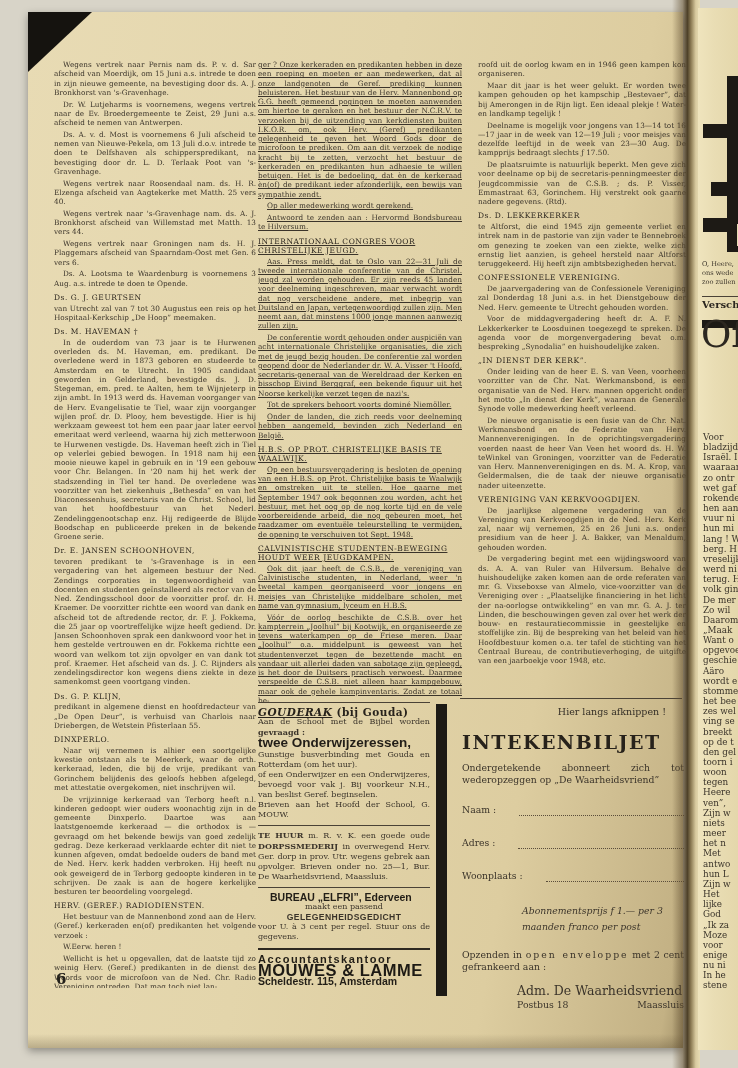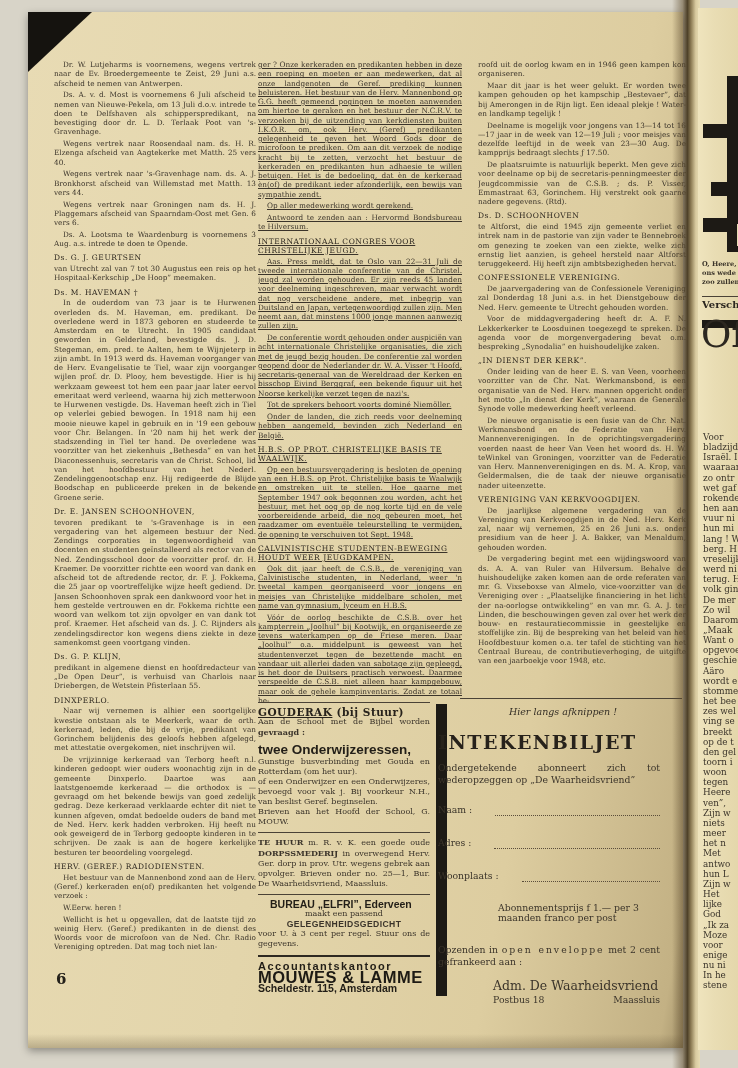--- a/index.html
+++ b/index.html
@@ -20,69 +20,70 @@
   .col3{left:450px;top:48px;width:208px;height:638px;}
   .blk{margin:0 0 2.5px 0;}
   .blk.p{text-indent:9px;}
   .blk.pn{text-indent:0;}
   .blk.h{margin:5px 0 1.5px 0;letter-spacing:.55px;color:#2f2920;text-align:left;font-size:7.5px;}
   .pagenum{position:absolute;left:28px;top:958px;font-size:15px;font-weight:bold;color:#23201a;}
   
   .ads-left{position:absolute;left:230px;top:690px;width:172px;border-top:1px solid #4a4236;
             padding-top:4px;font-size:8px;line-height:10px;text-align:justify;}
   .ad-title{font-size:10.5px;font-weight:bold;letter-spacing:.5px;text-align:left;color:#27221b;}
-  .ad-title .uln{text-decoration:underline;}
+  .ad-title .uln{text-decoration:underline;font-style:italic;}
   .ad-big{font-family:"Liberation Sans",sans-serif;font-size:13.5px;font-weight:bold;color:#221e17;
-          margin:7px 0 2px 0;text-align:left;}
+          margin:0 0 2px 0;text-align:left;}
   .ad-b{font-weight:bold;}
   .ad-rule{border-top:1px solid #4a4236;margin:5px 0 4px 0;}
   .ad-rule2{border-top:2px solid #2e2921;margin:6px 0 4px 0;}
   .elfri-title{font-family:"Liberation Sans",sans-serif;font-size:10.5px;font-weight:bold;text-align:left;color:#221e17;margin-left:12px;}
   .elfri-c{text-align:center;}
   .elfri-ged{font-family:Liberation Sans, sans-serif;font-weight:bold;font-size:8.6px;letter-spacing:.4px;}
   .mouwes1{font-family:"Liberation Sans",sans-serif;font-weight:bold;font-size:11px;letter-spacing:1.5px;text-align:left;color:#221e17;}
   .mouwes2{font-family:"Liberation Sans",sans-serif;font-weight:bold;font-size:16.5px;letter-spacing:.5px;text-align:left;color:#1d1a14;margin:1px 0;}
   .mouwes3{font-family:"Liberation Sans",sans-serif;font-weight:bold;font-size:10.5px;text-align:left;color:#221e17;}
   .vbar{position:absolute;left:408px;top:692px;width:11px;height:292px;background:#1d1a15;}
   .cutline{position:absolute;left:432px;top:686px;width:222px;border-top:1px solid #4a4236;}
-  .cutlabel{position:absolute;left:432px;top:694px;width:206px;text-align:center;font-size:9.5px;color:#352f26;font-style:italic;}
-  
-  .form{position:absolute;left:410px;top:716px;width:222px;font-size:9.3px;line-height:12px;color:#3b342a;}
+  .cutlabel{position:absolute;left:432px;top:694px;width:206px;text-align:right;font-size:9.5px;color:#352f26;}
+  
+  .form{position:absolute;left:434px;top:716px;width:222px;font-size:9.3px;line-height:12px;color:#3b342a;}
   .form-title{font-size:19px;font-weight:bold;letter-spacing:1.5px;color:#27221b;margin:8px 0 14px 0;}
   .form-intro{margin-bottom:18px;text-align:justify;}
   .f-row{display:flex;align-items:flex-end;margin-bottom:21px;gap:18px;}
   .f-lab{white-space:nowrap;}
   .dotline{flex:1;border-bottom:1px dotted #5a4d3b;margin-left:5px;height:10px;}
-  .f-price{margin:2px 0 21px 60px;line-height:10px;}
+  .f-price{margin:2px 0 14px 60px;line-height:16px;font-style:italic;}
   .f-send{text-align:justify;}
   .f-send .sp{letter-spacing:2px;}
   .f-addr{margin:12px 0 2px 55px;font-size:12.5px;}
   .f-po{margin-left:55px;display:flex;justify-content:space-between;font-size:9.3px;}
   
   .fold{position:absolute;left:672px;top:0;width:28px;height:1068px;z-index:3;
         background:linear-gradient(90deg,rgba(120,100,64,0) 0%,rgba(96,78,48,.55) 38%,#4d4028 55%,#8d7c55 68%,#d9cba0 85%,#e7dcb4 100%);}
   .strip{position:absolute;left:698px;top:8px;width:40px;height:1042px;overflow:hidden;z-index:4;
          background:linear-gradient(90deg,#efe4bd 0%,#e9ddb4 40%,#e4d7ab 100%);font-size:8.8px;line-height:10.15px;}
   .emblem{position:absolute;left:5px;top:68px;width:66px;height:176px;}
-  .strip-caption{position:absolute;left:4px;top:252px;font-size:6.6px;line-height:9px;color:#3b342a;white-space:nowrap;font-weight:bold;}
+  .strip-caption{position:absolute;left:4px;top:252px;font-size:6.6px;line-height:9px;color:#3b342a;white-space:nowrap;}
   .strip-versch{position:absolute;left:4px;top:288px;width:60px;border-top:1px solid #4a4236;padding-top:3px;
                 font-size:10px;font-weight:bold;color:#2c2720;white-space:nowrap;}
   .strip-bar{position:absolute;left:4px;top:312px;width:60px;height:8px;background:#1d1a15;}
   .strip-big{position:absolute;left:3px;top:322px;font-size:37px;color:#2c2720;white-space:nowrap;}
   .frags{position:absolute;left:5px;top:424px;width:60px;white-space:nowrap;color:#3b342a;}
   .frags div{margin:0;}
 </style>
 </head>
 <body>
 
 <div class="canvas">
 
   <div class="page">
 
     <div class="col col1">
+        <div class="blk p">Wegens vertrek naar Pernis nam ds. P. v. d. Sar afscheid van Moerdijk, om 15 Juni a.s. intrede te doen in zijn nieuwe gemeente, na bevestiging door ds. A. J. Bronkhorst van 's-Gravenhage.</div>
         <div class="blk p">Dr. W. Lutjeharms is voornemens, wegens vertrek naar de Ev. Broedergemeente te Zeist, 29 Juni a.s. afscheid te nemen van Antwerpen.</div>
         <div class="blk p">Ds. A. v. d. Most is voornemens 6 Juli afscheid te nemen van Nieuwe-Pekela, om 13 Juli d.o.v. intrede te doen te Delfshaven als schipperspredikant, na bevestiging door dr. L. D. Terlaak Poot van 's-Gravenhage.</div>
         <div class="blk p">Wegens vertrek naar Roosendaal nam. ds. H. R. Elzenga afscheid van Aagtekerke met Matth. 25 vers 40.</div>
         <div class="blk p">Wegens vertrek naar 's-Gravenhage nam. ds. A. J. Bronkhorst afscheid van Willemstad met Matth. 13 vers 44.</div>
         <div class="blk p">Wegens vertrek naar Groningen nam ds. H. J. Plaggemars afscheid van Spaarndam-Oost met Gen. 6 vers 6.</div>
         <div class="blk p">Ds. A. Lootsma te Waardenburg is voornemens 3 Aug. a.s. intrede te doen te Opende.</div>
         <div class="blk h">Ds. G. J. GEURTSEN</div>
         <div class="blk pn">van Utrecht zal van 7 tot 30 Augustus een reis op het Hospitaal-Kerkschip „De Hoop” meemaken.</div>
         <div class="blk h">Ds. M. HAVEMAN †</div>
         <div class="blk p">In de ouderdom van 73 jaar is te Hurwenen overleden ds. M. Haveman, em. predikant. De overledene werd in 1873 geboren en studeerde te Amsterdam en te Utrecht. In 1905 candidaat geworden in Gelderland, bevestigde ds. J. D. Stegeman, em. pred. te Aalten, hem te Wijnjeterp in zijn ambt. In 1913 werd ds. Haveman voorganger van de Herv. Evangelisatie te Tiel, waar zijn voorganger wijlen prof. dr. D. Plooy, hem bevestigde. Hier is hij werkzaam geweest tot hem een paar jaar later eervol emeritaat werd verleend, waarna hij zich metterwoon te Hurwenen vestigde. Ds. Haveman heeft zich in Tiel op velerlei gebied bewogen. In 1918 nam hij een mooie nieuwe kapel in gebruik en in '19 een gebouw voor Chr. Belangen. In '20 nam hij het werk der stadszending in Tiel ter hand. De overledene was voorzitter van het ziekenhuis „Bethesda” en van het Diaconessenhuis, secretaris van de Christ. School, lid van het hoofdbestuur van het Nederl. Zendelinggenootschap enz. Hij redigeerde de Blijde Boodschap en publiceerde preken in de bekende Groene serie.</div>
@@ -111,37 +112,37 @@
         <div class="blk p">Op een bestuursvergadering is besloten de opening van een H.B.S. op Prot. Christelijke basis te Waalwijk en omstreken uit te stellen. Hoe gaarne met September 1947 ook begonnen zou worden, acht het bestuur, met het oog op de nog korte tijd en de vele voorbereidende arbeid, die nog gebeuren moet, het raadzamer om eventuële teleurstelling te vermijden, de opening te verschuiven tot Sept. 1948.</div>
         <div class="blk h">CALVINISTISCHE STUDENTEN-BEWEGING HOUDT WEER JEUGDKAMPEN.</div>
         <div class="blk p">Ook dit jaar heeft de C.S.B., de vereniging van Calvinistische studenten, in Nederland, weer 'n tweetal kampen georganiseerd voor jongens en meisjes van Christelijke middelbare scholen, met name van gymnasium, lyceum en H.B.S.</div>
         <div class="blk p">Vóór de oorlog beschikte de C.S.B. over het kampterrein „Joolhul” bij Kootwijk, en organiseerde ze tevens waterkampen op de Friese meren. Daar „Joolhul” o.a. middelpunt is geweest van het studentenverzet tegen de bezettende macht en vandaar uit allerlei daden van sabotage zijn gepleegd, is het door de Duitsers practisch verwoest. Daarmee verspeelde de C.S.B. niet alleen haar kampgebouw, maar ook de gehele kampinventaris. Zodat ze totaal be-</div>
       </div>
     <div class="col col3">
         <div class="blk pn">roofd uit de oorlog kwam en in 1946 geen kampen kon organiseren.</div>
         <div class="blk p">Maar dit jaar is het weer gelukt. Er worden twee kampen gehouden op het kampschip „Bestevaer”, dat bij Amerongen in de Rijn ligt. Een ideaal plekje ! Water- en landkamp tegelijk !</div>
         <div class="blk p">Deelname is mogelijk voor jongens van 13—14 tot 16—17 jaar in de week van 12—19 Juli ; voor meisjes van dezelfde leeftijd in de week van 23—30 Aug. De kampprijs bedraagt slechts ƒ 17.50.</div>
         <div class="blk p">De plaatsruimte is natuurlijk beperkt. Men geve zich voor deelname op bij de secretaris-penningmeester der Jeugdcommissie van de C.S.B. ; ds. P. Visser, Emmastraat 63, Gorinchem. Hij verstrekt ook gaarne nadere gegevens. (Rtd).</div>
-        <div class="blk h">Ds. D. SCHOONHOVEN</div>
+        <div class="blk h">Ds. D. LEKKERKERKER</div>
         <div class="blk pn">te Altforst, die eind 1945 zijn gemeente verliet en intrek nam in de pastorie van zijn vader te Bennebroek om genezing te zoeken van een ziekte, welke zich ernstig liet aanzien, is geheel hersteld naar Altforst teruggekeerd. Hij heeft zijn ambtsbezigheden hervat.</div>
         <div class="blk h">CONFESSIONELE VERENIGING.</div>
         <div class="blk p">De jaarvergadering van de Confessionele Vereniging zal Donderdag 18 Juni a.s. in het Dienstgebouw der Ned. Herv. gemeente te Utrecht gehouden worden.</div>
         <div class="blk p">Voor de middagvergadering heeft dr. A. F. N. Lekkerkerker te Loosduinen toegezegd te spreken. De agenda voor de morgenvergadering bevat o.m. bespreking „Synodalia” en huishoudelijke zaken.</div>
         <div class="blk h">„IN DIENST DER KERK”.</div>
         <div class="blk p">Onder leiding van de heer E. S. van Veen, voorheen voorzitter van de Chr. Nat. Werkmansbond, is een organisatie van de Ned. Herv. mannen opgericht onder het motto „In dienst der Kerk”, waaraan de Generale Synode volle medewerking heeft verleend.</div>
         <div class="blk p">De nieuwe organisatie is een fusie van de Chr. Nat. Werkmansbond en de Federatie van Herv. Mannenverenigingen. In de oprichtingsvergadering voerden naast de heer Van Veen het woord ds. H. W. teWinkel van Groningen, voorzitter van de Federatie van Herv. Mannenverenigingen en ds. M. A. Krop, van Geldermalsen, die de taak der nieuwe organisatie nader uiteenzette.</div>
         <div class="blk h">VERENIGING VAN KERKVOOGDIJEN.</div>
         <div class="blk p">De jaarlijkse algemene vergadering van de Vereniging van Kerkvoogdijen in de Ned. Herv. Kerk zal, naar wij vernemen, 25 en 26 Juni a.s. onder presidium van de heer J. A. Bakker, van Menaldum, gehouden worden.</div>
         <div class="blk p">De vergadering begint met een wijdingswoord van ds. A. A. van Ruler van Hilversum. Behalve de huishoudelijke zaken komen aan de orde referaten van mr. G. Vixseboxse van Almelo, vice-voorzitter van de Vereniging over : „Plaatselijke financiering in het licht der na-oorlogse ontwikkeling” en van mr. G. A. J. ter Linden, die beschouwingen geven zal over het werk der bouw- en restauratiecommissie in geestelijke en stoffelijke zin. Bij de bespreking van het beleid van het Hoofdbestuur komen o.a. ter tafel de stichting van het Centraal Bureau, de contributieverhoging, de uitgifte van een jaarboekje voor 1948, etc.</div>
       </div>
 
     <div class="pagenum">6</div>
 
     <div class="ads-left">
-      <div class="ad-title"><span class="uln">GOUDERAK</span><span> (bij Stuur)</span></div>
+      <div class="ad-title"><span class="uln">GOUDERAK</span><span> (bij Gouda)</span></div>
       <div><span>Aan de School met de Bijbel worden </span><span class="ad-b">gevraagd :</span></div>
       <div class="ad-big">twee Onderwijzeressen,</div>
       <div>Gunstige busverbinding met Gouda en Rotterdam (om het uur).</div>
       <div>of een Onderwijzer en een Onderwijzeres, bevoegd voor vak j. Bij voorkeur N.H., van beslist Geref. beginselen.</div>
       <div>Brieven aan het Hoofd der School, G. MOUW.</div>
       <div class="ad-rule"></div>
       <div><span class="ad-b">TE HUUR</span><span> m. R. v. K. een goede oude </span><span class="ad-b">DORPSSMEDERIJ</span><span> in overwegend Herv. Ger. dorp in prov. Utr. wegens gebrek aan opvolger. Brieven onder no. 25—1, Bur. De Waarheidsvriend, Maassluis.</span></div>
       <div class="ad-rule"></div>
       <div class="elfri-title">BUREAU „ELFRI”, Ederveen</div>
       <div class="elfri-c">maakt een passend</div>

